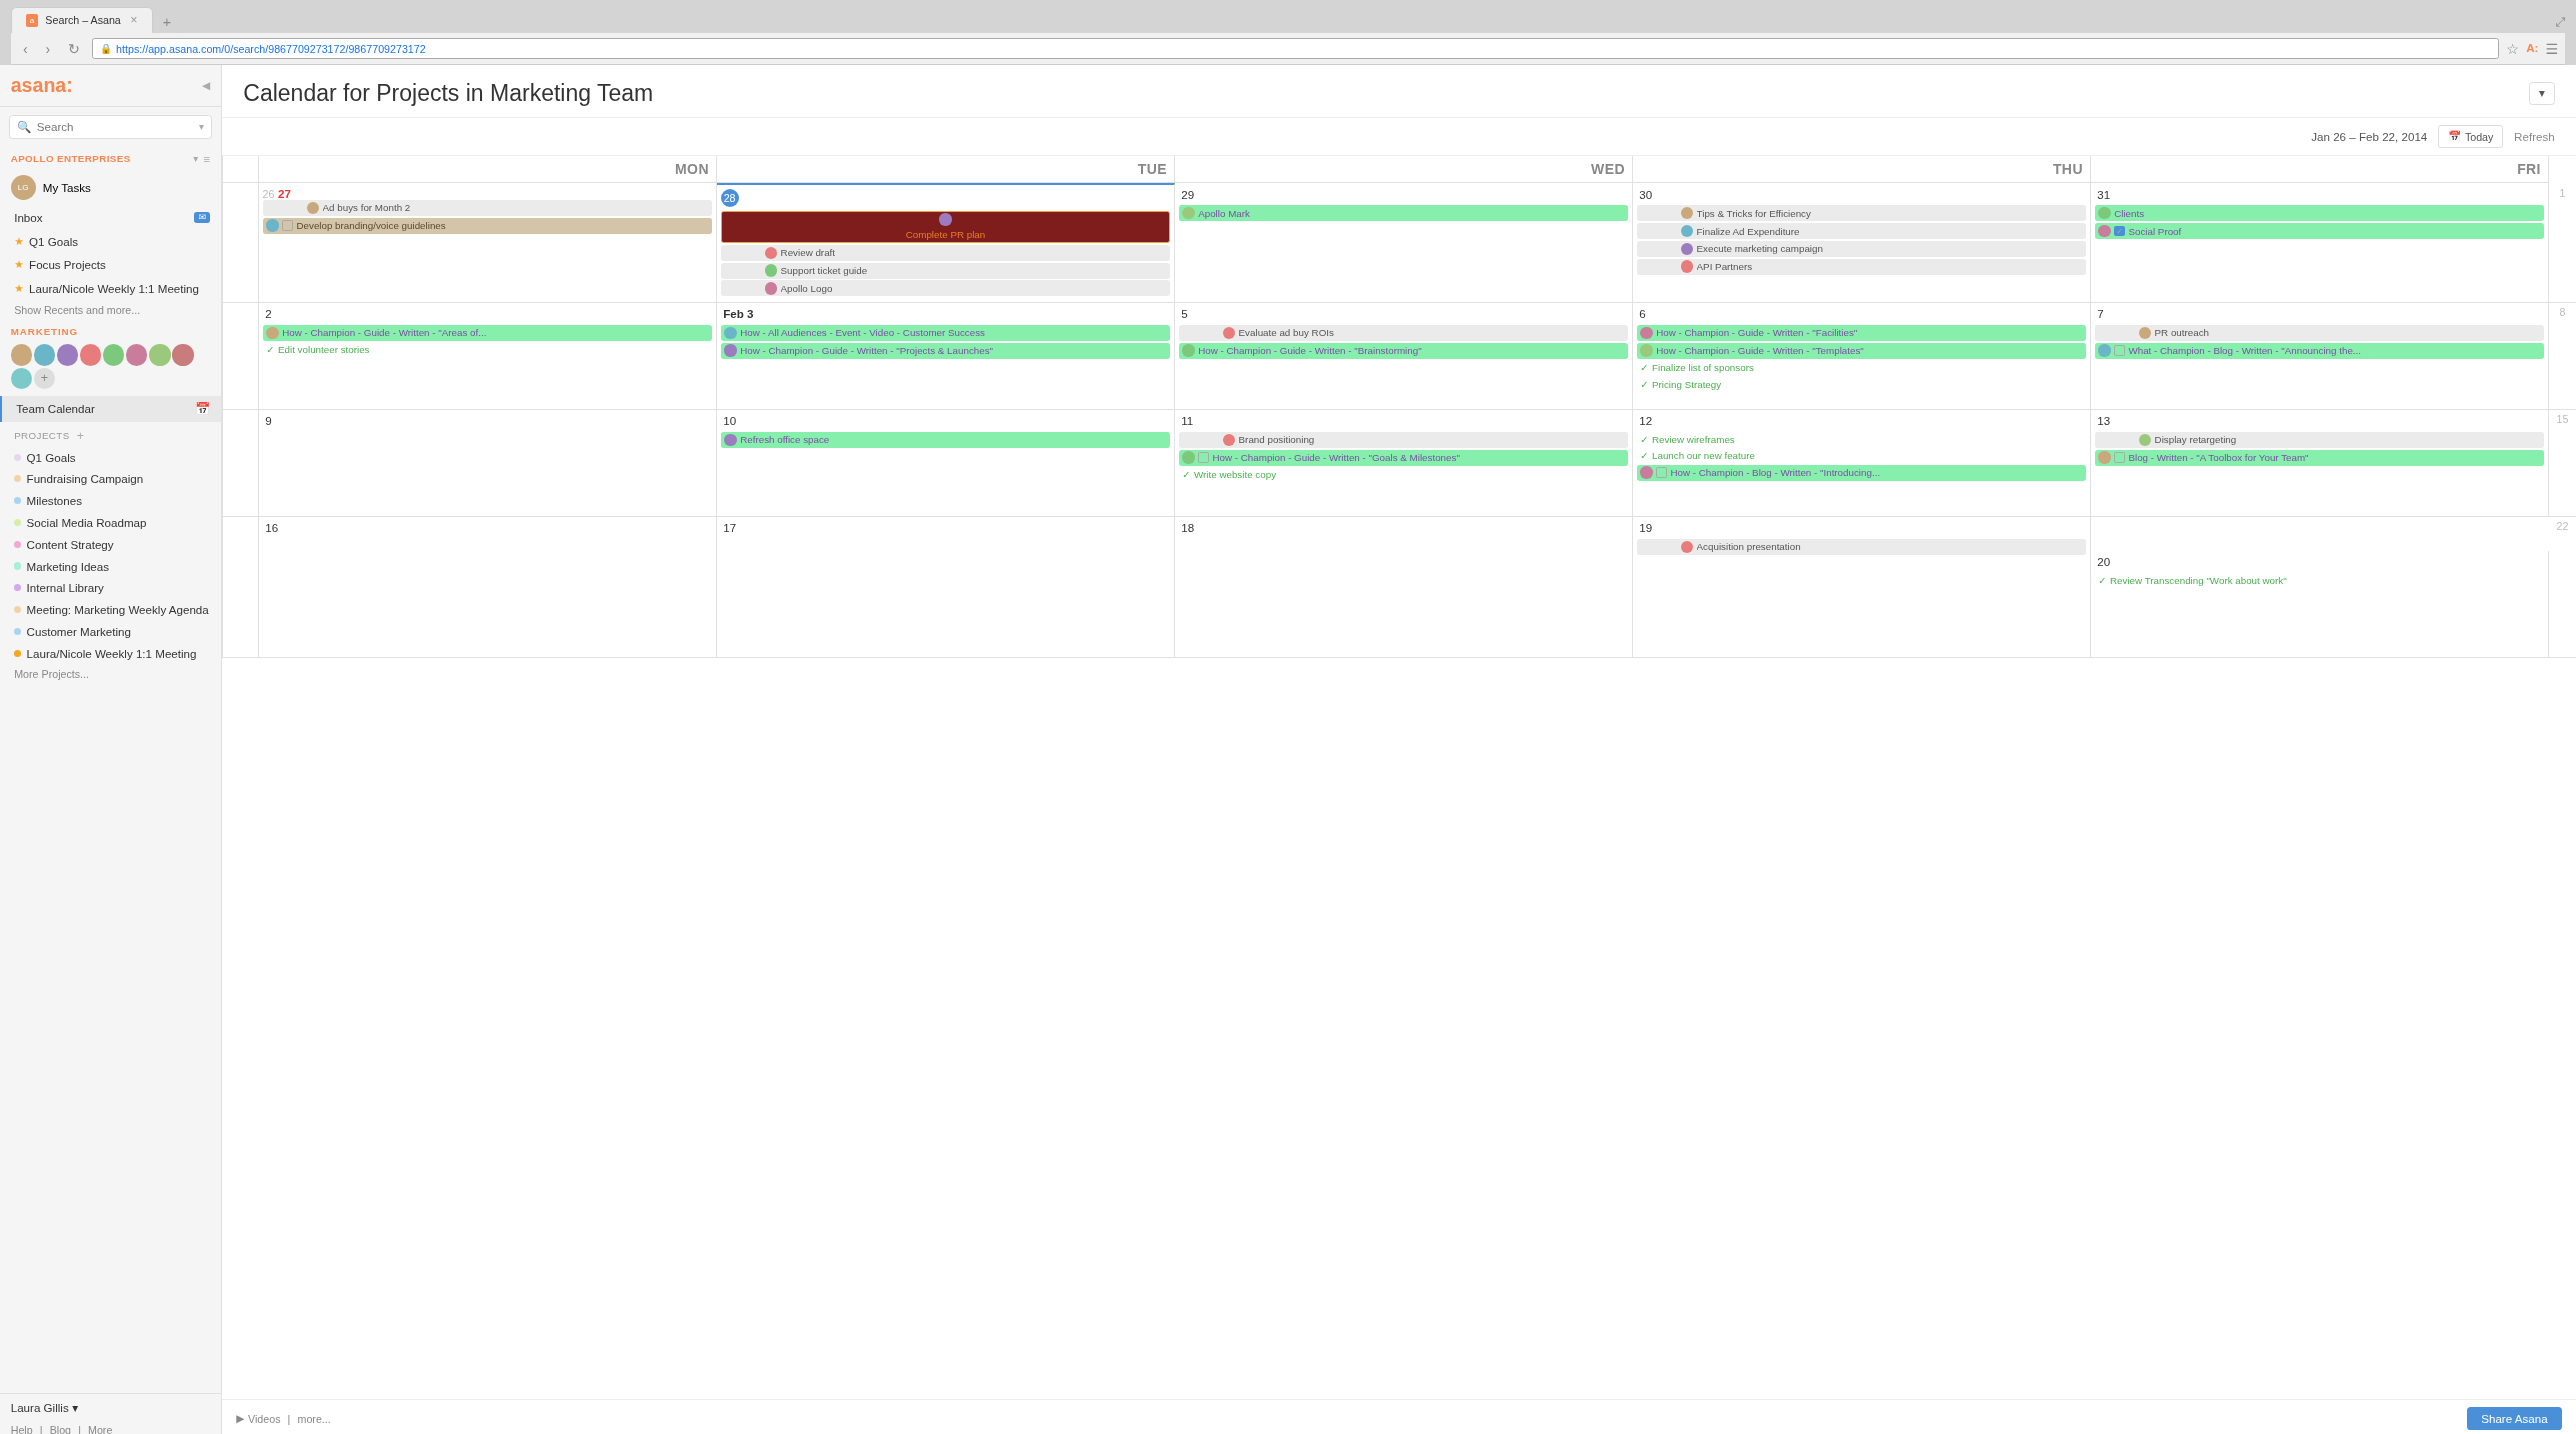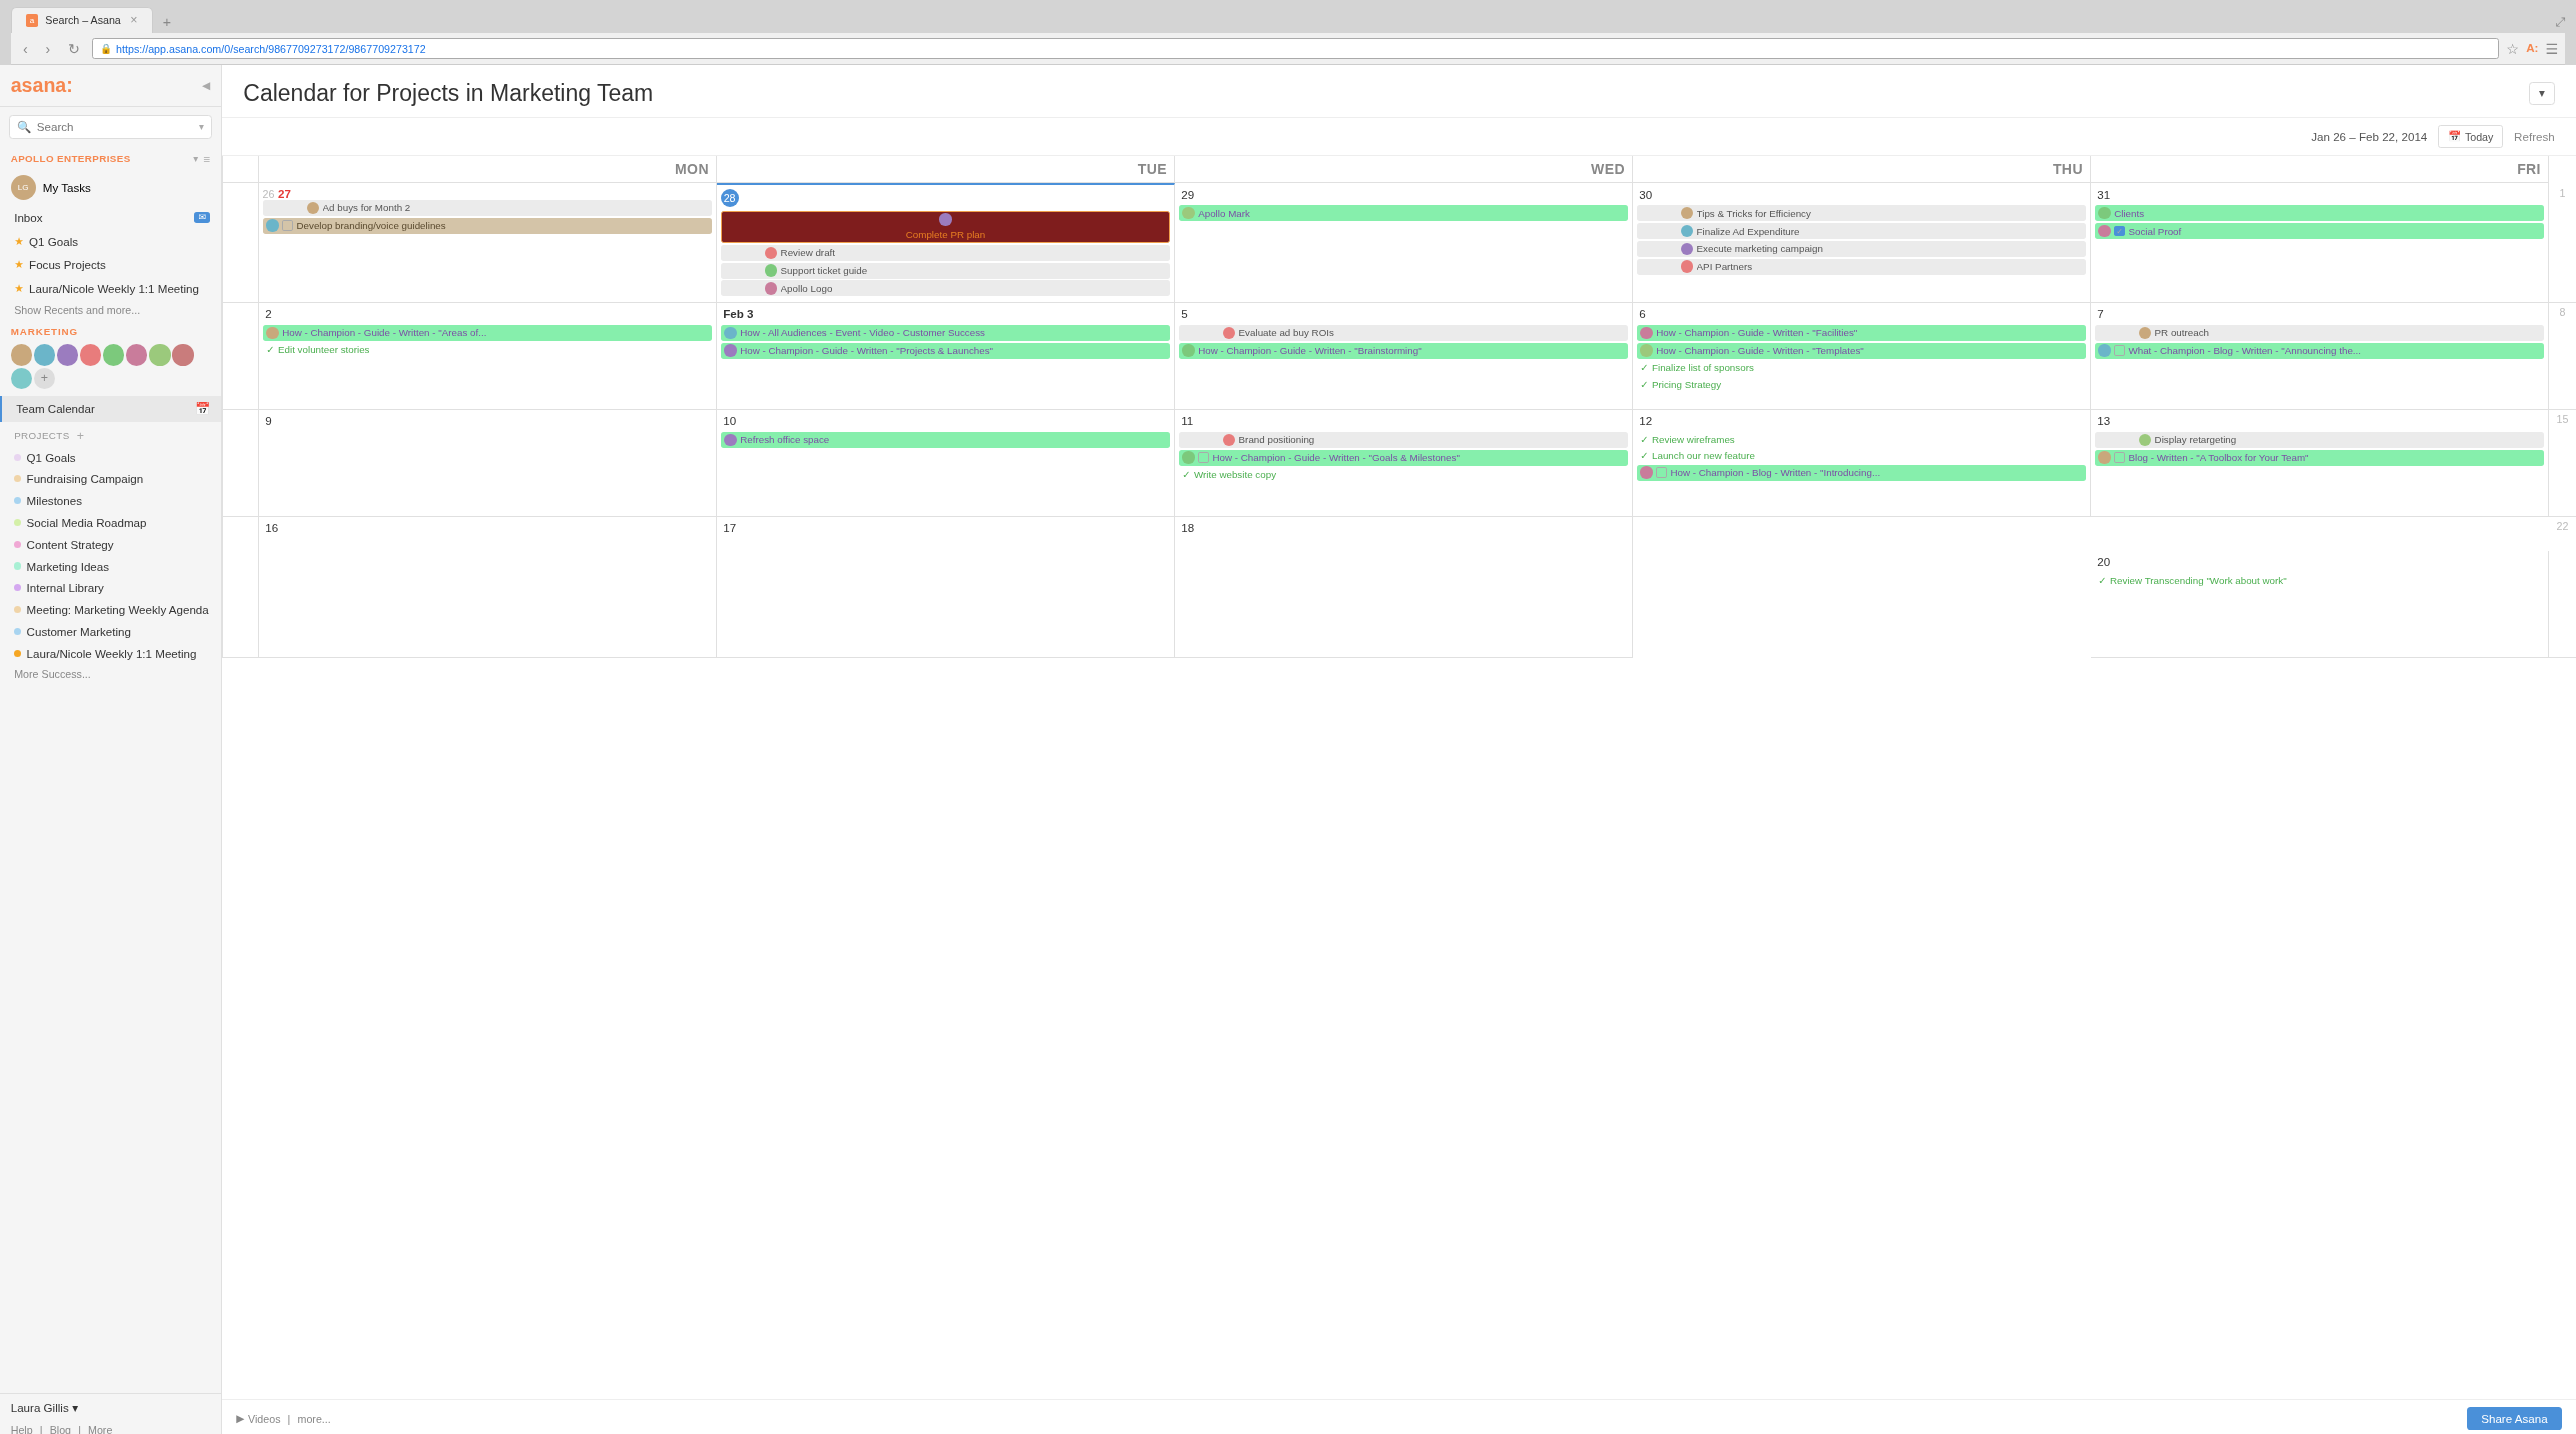--- a/index.html
+++ b/index.html
@@ -254,21 +254,21 @@
         <div class="project-item">
     <div class="project-dot" style="background:#a8d4f0;"></div>
     <span>Customer Marketing</span>
   </div>
         <div class="project-item">
     <div class="project-dot" style="background:#f5a623;"></div>
     <span>Laura/Nicole Weekly 1:1 Meeting</span>
   </div>
       </div>
 
-    <div class="show-more">More Success...</div>
+    <div class="show-more">More Projects...</div>
 
     <div style="flex:1;"></div>
 
     <div class="sidebar-footer">
       <div class="footer-user">
         <span>Laura Gillis</span>
         <span>▾</span>
       </div>
     </div>
     <div class="footer-links">
@@ -438,20 +438,24 @@
             </div><div class="cal-event purple">
               <div class="event-avatar avatar-1" style="background: rgb(201, 168, 124);"></div>
               <div class="event-checkbox"></div>
               <span class="event-text">Blog - Written - "A Toolbox for Your Team"</span>
             </div></div>
           <div style="grid-column: 7; border-right: none; border-bottom: 0.9px solid rgb(224, 224, 224); padding: 3.6px 1.8px; font-size: 10.7px; color: rgb(187, 187, 187); text-align: center;">15</div>
           <div class="cal-week-num" style="grid-column: 1;"></div>
           <div class="cal-day" style="grid-column: 2;"><div class="day-number">16</div></div>
           <div class="cal-day" style="grid-column: 3;"><div class="day-number">17</div></div>
           <div class="cal-day" style="grid-column: 4;"><div class="day-number">18</div></div>
+          <div class="cal-day" style="grid-column: 5;"><div class="day-number">19</div><div class="cal-event gray-bg">
+              <div class="event-avatar avatar-4" style="background: rgb(232, 124, 124);"></div>
+              <span class="event-text">Acquisition presentation</span>
+            </div></div>
           <div class="cal-day" style="grid-column: 6; margin-top: 34px;"><div class="day-number">20</div><div class="cal-event green-text">
               <span style="color: rgb(76, 175, 80);">✓ </span>
               <span class="event-text">Review Transcending "Work about work"</span>
             </div></div>
           <div style="grid-column: 7; border-right: none; border-bottom: 0.9px solid rgb(224, 224, 224); padding: 3.6px 1.8px; font-size: 10.7px; color: rgb(187, 187, 187); text-align: center;">22</div>
         </div>
     </div>
 
     <div class="bottom-bar">
       <div class="bottom-links">

